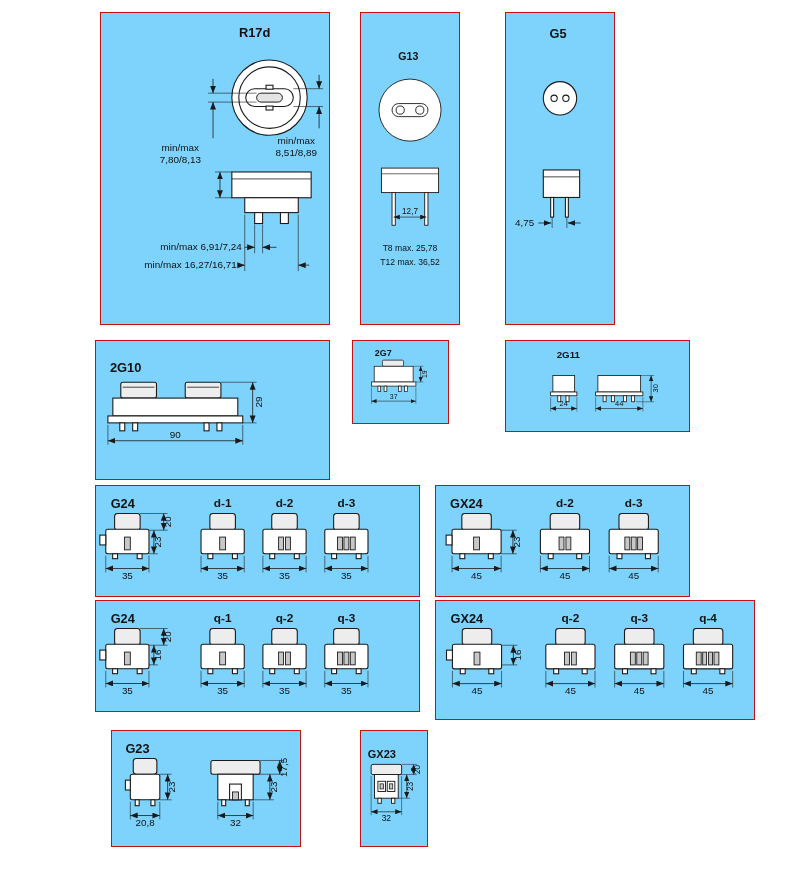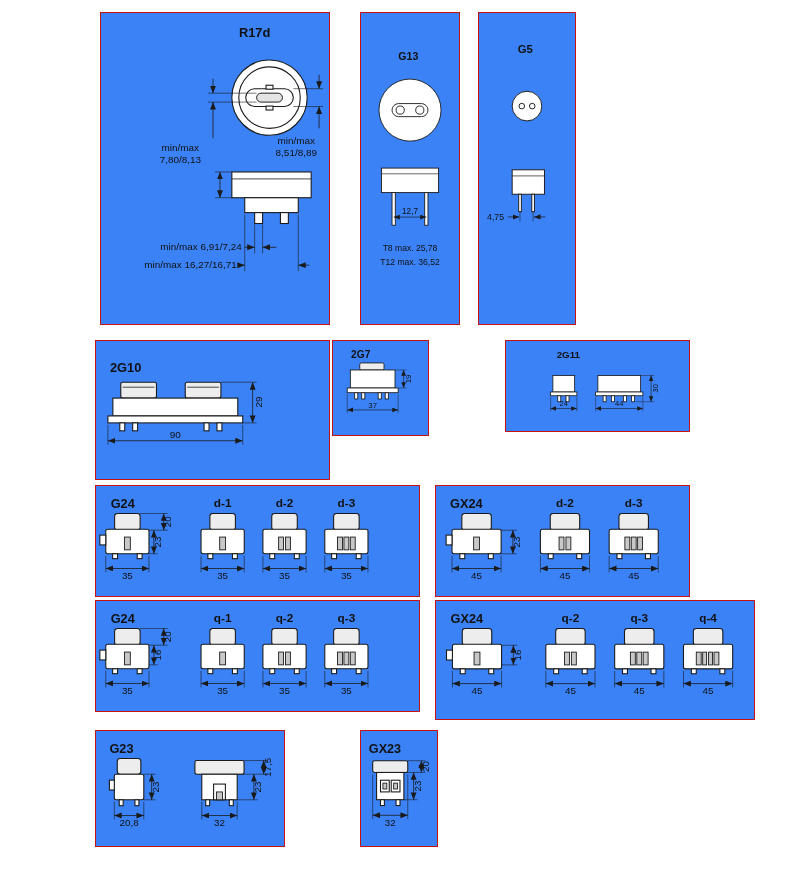--- a/index.html
+++ b/index.html
@@ -1,19 +1,19 @@
 <!DOCTYPE html>
 <html><head>
 <meta charset="utf-8">
 <style>
   *{margin:0;padding:0;box-sizing:border-box}
   html,body{background:#fff}
   body{width:807px;height:877px;font-family:"Liberation Sans",sans-serif;position:relative}
   #canvas{position:relative;width:807px;height:877px;background:#fff;overflow:hidden}
-  .panel{position:absolute;border:1.5px solid #c41212;background:#3b82f6}
+  .panel{position:absolute;border:1.5px solid #c41212;background:#7dd3fc}
   svg.draw{position:absolute;left:0;top:0;width:100%;height:100%;overflow:visible}
   .o{fill:#ffffff;stroke:#1a1a1a;stroke-width:1.1}
   .sh{fill:#ededed;stroke:#1a1a1a;stroke-width:1.1}
   .k{fill:#c8c8c8;stroke:#1a1a1a;stroke-width:.9}
   .in{fill:#e4e4e4;stroke:#1a1a1a;stroke-width:1}
   .dim{stroke:#1a1a1a;stroke-width:.8;fill:none}
   .ext{stroke:#1a1a1a;stroke-width:.6;fill:none}
   .thin{stroke:#1a1a1a;stroke-width:.8;fill:none}
   text{fill:#111}
   .title{font-family:"Liberation Sans",sans-serif;font-size:13px;font-weight:bold}
@@ -119,21 +119,21 @@
       </g>
       <g>
         <line class="dim" x1="40" y1="216" x2="80" y2="216" marker-start="url(#ah)" marker-end="url(#ah)"></line>
       </g>
       <text class="t" x="60" y="212" text-anchor="middle">12,7</text>
       <text class="note" x="60" y="258" text-anchor="middle">T8 max. 25,78</text>
       <text class="note" x="60" y="275" text-anchor="middle">T12 max. 36,52</text>
     </svg>
   </section>
 
-  <section class="panel" style="left:478px;top:12px;width:98px;height:313px">
+  <section class="panel" style="left:505px;top:12px;width:110px;height:313px">
     <svg class="draw" viewBox="0 0 110 313">
       <text class="title" x="53" y="24" text-anchor="middle">G5</text>
       <g>
         <circle class="o" cx="55" cy="85" r="17"></circle>
         <circle class="o" cx="49" cy="85" r="3.2"></circle>
         <circle class="o" cx="61" cy="85" r="3.2"></circle>
       </g>
       <g>
         <rect class="o" x="38" y="158" width="37" height="28"></rect>
         <line class="thin" x1="38" y1="165" x2="75" y2="165"></line>
@@ -173,21 +173,21 @@
       <text class="t" x="80" y="88" text-anchor="middle">90</text>
       <g>
         <line class="ext" x1="126" y1="32" x2="162" y2="32"></line>
         <line class="ext" x1="148" y1="73" x2="162" y2="73"></line>
         <line class="dim" x1="158" y1="32" x2="158" y2="73" marker-start="url(#ah)" marker-end="url(#ah)"></line>
       </g>
       <text class="t" x="167" y="52" text-anchor="middle" transform="rotate(-90 167 52)">29</text>
     </svg>
   </section>
 
-  <section class="panel" style="left:332px;top:340px;width:97px;height:96px">
+  <section class="panel" style="left:352px;top:340px;width:97px;height:84px">
     <svg class="draw" viewBox="0 0 97 120">
       <text class="title" x="11" y="22">2G7</text>
       <g>
         <rect class="sh" x="22" y="28" width="31" height="9" rx="2"></rect>
         <rect class="o" x="10" y="37" width="57" height="23"></rect>
         <rect class="o" x="6" y="60" width="65" height="6"></rect>
         <rect class="o" x="15.5" y="66" width="4" height="8"></rect>
         <rect class="o" x="24.5" y="66" width="4" height="8"></rect>
         <rect class="o" x="45.5" y="66" width="4" height="8"></rect>
         <rect class="o" x="54.5" y="66" width="4" height="8"></rect>
@@ -454,21 +454,21 @@
           <line class="ext" x1="300" y1="71" x2="300" y2="88"></line>
         <line class="dim" x1="250" y1="84" x2="300" y2="84" marker-start="url(#ah)" marker-end="url(#ah)"></line>
       </g>
       <text class="t" x="40" y="95" text-anchor="middle">45</text>
       <text class="t" x="135" y="95" text-anchor="middle">45</text>
       <text class="t" x="205" y="95" text-anchor="middle">45</text>
       <text class="t" x="275" y="95" text-anchor="middle">45</text>
     </svg>
   </section>
 
-  <section class="panel" style="left:95px;top:730px;width:190px;height:117px">
+  <section class="panel" style="left:111px;top:730px;width:190px;height:117px">
     <svg class="draw" viewBox="0 0 190 117">
       <text class="title" x="13" y="22">G23</text>
       <g>
         <rect class="sh" x="21" y="28" width="24" height="16" rx="3"></rect>
         <rect class="o" x="18" y="44" width="30" height="26" rx="2"></rect>
         <rect class="o" x="13" y="50" width="5" height="10"></rect>
         <rect class="o" x="23" y="70" width="4" height="6"></rect>
         <rect class="o" x="39" y="70" width="4" height="6"></rect>
       </g>
       <g>
@@ -504,21 +504,21 @@
       <text class="t" x="167.5" y="57" text-anchor="middle" transform="rotate(-90 167.5 57)">23</text>
       <g>
         <line class="ext" x1="107" y1="72" x2="107" y2="90"></line>
         <line class="ext" x1="143" y1="72" x2="143" y2="90"></line>
         <line class="dim" x1="107" y1="86" x2="143" y2="86" marker-start="url(#ah)" marker-end="url(#ah)"></line>
       </g>
       <text class="t" x="125" y="97" text-anchor="middle">32</text>
     </svg>
   </section>
 
-  <section class="panel" style="left:360px;top:730px;width:78px;height:117px">
+  <section class="panel" style="left:360px;top:730px;width:68px;height:117px">
     <svg class="draw" viewBox="0 0 78 117">
       <text class="title" x="8" y="22">GX23</text>
       <g>
         <rect class="sh" x="12" y="30" width="36" height="12" rx="2"></rect>
         <rect class="o" x="16" y="42" width="28" height="28"></rect>
         <rect class="o" x="20" y="50" width="9" height="12"></rect>
         <rect class="k" x="22.5" y="53" width="4" height="6"></rect>
         <rect class="o" x="31" y="50" width="9" height="12"></rect>
         <rect class="k" x="33.5" y="53" width="4" height="6"></rect>
         <rect class="o" x="20" y="70" width="4" height="6"></rect>

